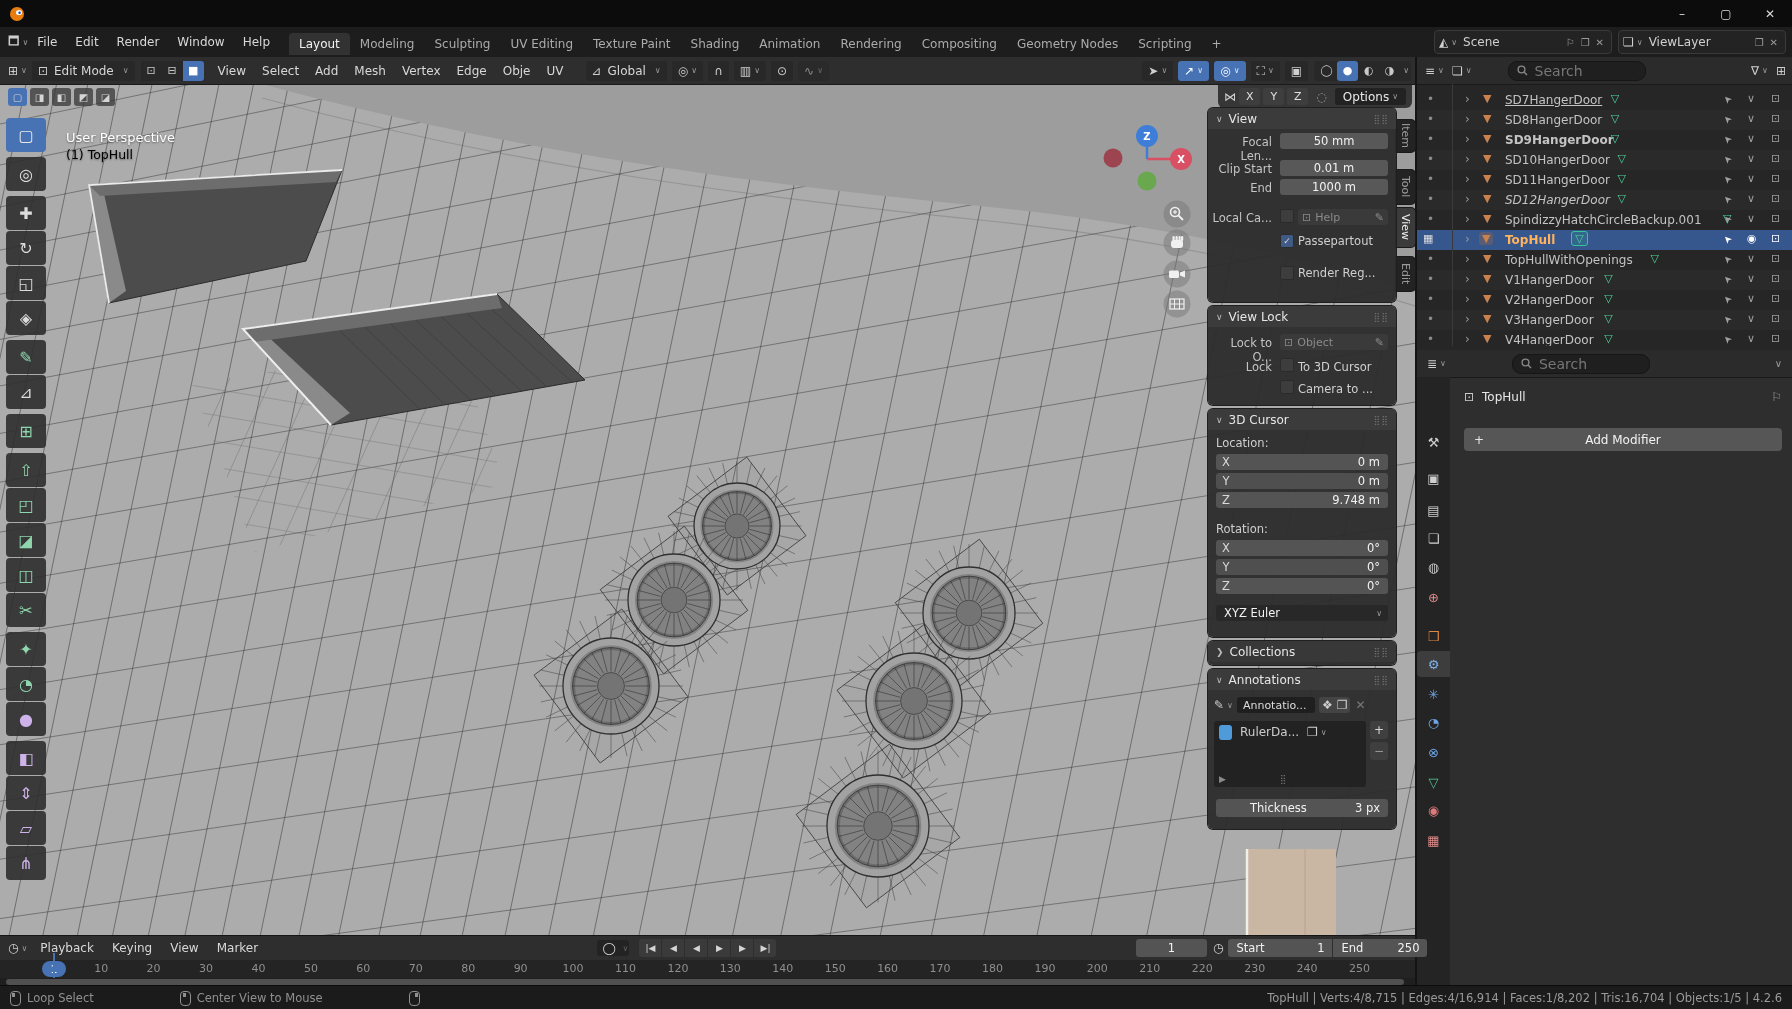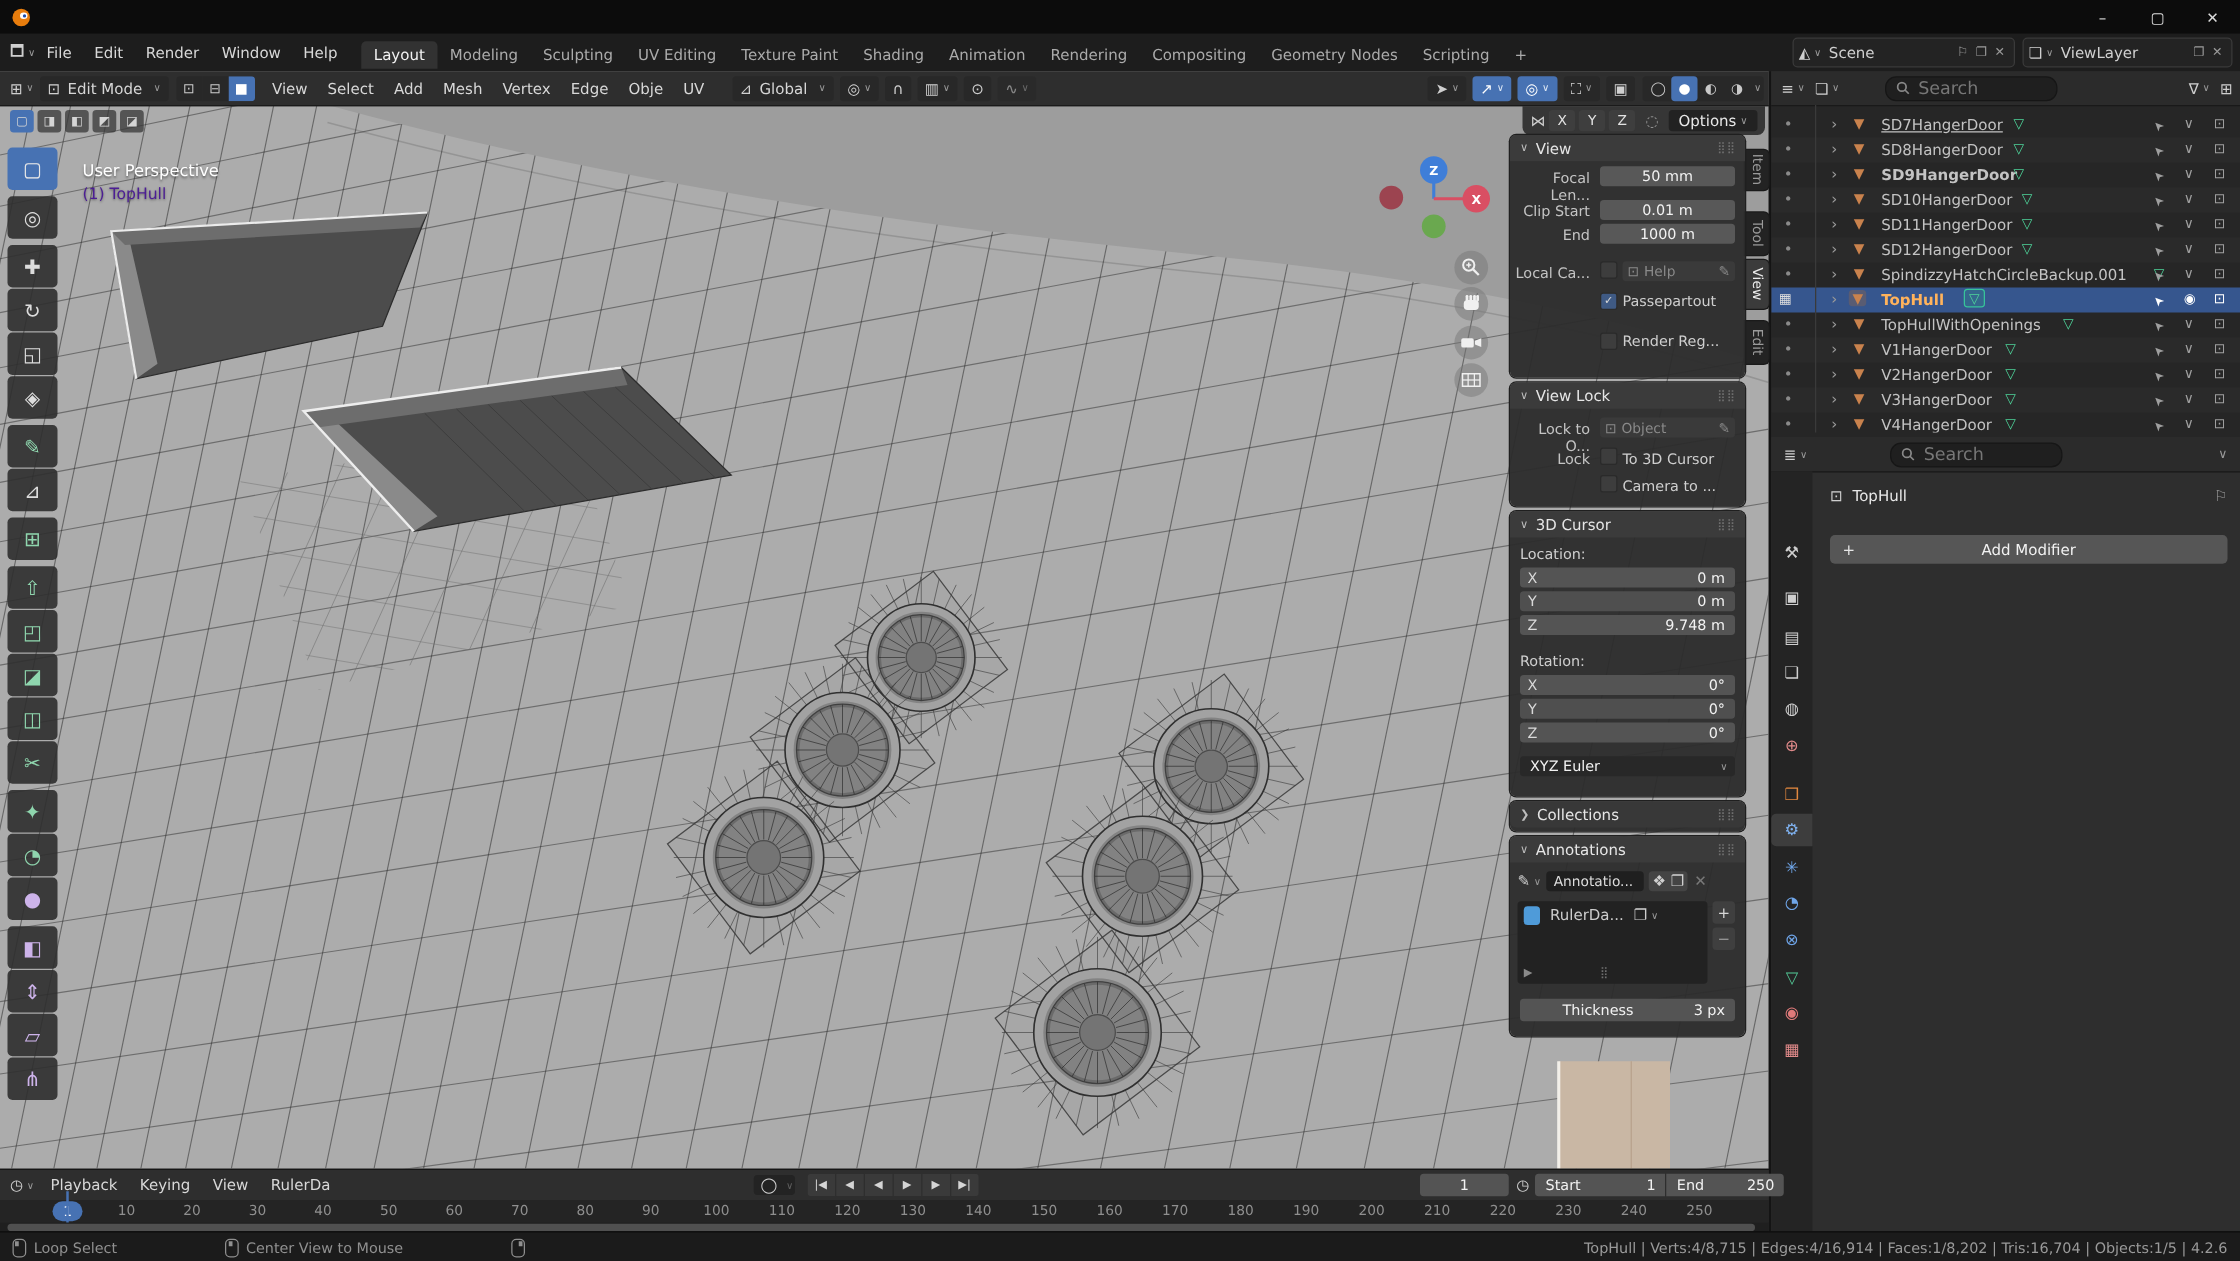--- a/index.html
+++ b/index.html
@@ -36,21 +36,21 @@
   .selbtn.active{background:#4772b3;color:#fff;}
   .icon12{font-size:12px;color:#cfcfcf;}
   .bluebtn{background:#4772b3 !important;color:#fff !important;}
   #scene{left:0;top:27px;}
 
   
   #toolopts{left:8px;top:31px;display:flex;gap:3px;z-index:20;}
   .topt{width:19px;height:18px;border-radius:3px;background:rgba(55,55,55,.75);display:flex;align-items:center;justify-content:center;color:#d5d5d5;font-size:10px;}
   .topt.active{background:#4772b3;}
   #vptext{left:66px;top:72px;z-index:20;color:#fff;text-shadow:0 1px 2px rgba(0,0,0,.45);font-size:13px;line-height:17px;}
-  #vptext .sub{color:#4c1d95;font-size:12.5px;}
+  #vptext .sub{color:#000000;font-size:12.5px;}
   #mirrorrow{top:28px;right:3px;height:23px;background:rgba(32,32,32,.82);border-radius:0 0 6px 6px;display:flex;align-items:center;padding:0 6px;z-index:20;}
   .axbtn{width:21px;height:17px;background:#3e3e3e;border-radius:3px;color:#e2e2e2;font-size:11px;display:flex;align-items:center;justify-content:center;margin-left:3px;}
   #optionsbtn{height:17px;background:#222;border-radius:3px;color:#e8e8e8;display:flex;align-items:center;padding:0 8px;margin-left:8px;}
 
   
   #toolbar{left:6px;top:61px;width:42px;z-index:20;}
   .tool{width:40px;height:34px;background:#2d2d2de6;border-radius:4px;display:flex;align-items:center;justify-content:center;font-size:16px;margin-bottom:1px;}
   .tool.gap{margin-top:5px;}
   .tool.active{background:#4772b3;}
 
@@ -1022,21 +1022,21 @@
             <span class="oname" style="left: 88px;">SD11HangerDoor</span>
             <span style="color: rgb(78, 212, 154); font-size: 11px; left: 200.4px;">▽</span>
             <span style="left: 306px;"><i class="optr" style="font-style:normal">➤</i></span>
             <span class="oicon" style="left: 330px;">∨</span>
             <span class="oicon" style="left: 354px;">⊡</span>
           </div>
           <div class="orow alt" style="top: 106px;">
             <span style="left: 10px; color: rgb(138, 138, 138);">•</span>
             <span style="left: 48px; color: rgb(153, 153, 153);">›</span>
             <span style="left: 66px; color: rgb(201, 130, 77); font-size: 11px;">▼</span>
-            <span class="oname" style="left: 88px;">SD12HangerDoor</span>
+            <span class="oname" style="left: 88px; font-style: italic;">SD12HangerDoor</span>
             <span style="color: rgb(78, 212, 154); font-size: 11px; left: 200.4px;">▽</span>
             <span style="left: 306px;"><i class="optr" style="font-style:normal">➤</i></span>
             <span class="oicon" style="left: 330px;">∨</span>
             <span class="oicon" style="left: 354px;">⊡</span>
           </div>
           <div class="orow" style="top: 126px;">
             <span style="left: 10px; color: rgb(138, 138, 138);">•</span>
             <span style="left: 48px; color: rgb(153, 153, 153);">›</span>
             <span style="left: 66px; color: rgb(201, 130, 77); font-size: 11px;">▼</span>
             <span class="oname" style="left: 88px;">SpindizzyHatchCircleBackup.001</span>
@@ -1151,21 +1151,21 @@
   </div>
 
   <div id="timeline" class="abs">
     <div id="tlhead" class="abs">
       <span class="icon12" style="margin-left:8px">◷</span>
         <span class="chev">∨</span>
       <div id="tlmenus" class="flex" style="margin-left:4px">
           <div class="hmenu">Playback</div>
           <div class="hmenu">Keying</div>
           <div class="hmenu">View</div>
-          <div class="hmenu">RulerDa</div>
+          <div class="hmenu">Marker</div>
         </div>
       <div class="flex" style="margin-left:330px;background:#232323;border-radius:3px;padding:1px">
         <span class="icon12" style="margin:0 4px">◯</span>
         <span class="chev" style="opacity:.5">∨</span>
       </div>
       <div id="transport" class="flex" style="margin-left:10px;border-radius:3px;overflow:hidden;gap:1px">
           <div class="transport">|◀</div>
           <div class="transport">◀</div>
           <div class="transport">◀</div>
           <div class="transport">▶</div>

